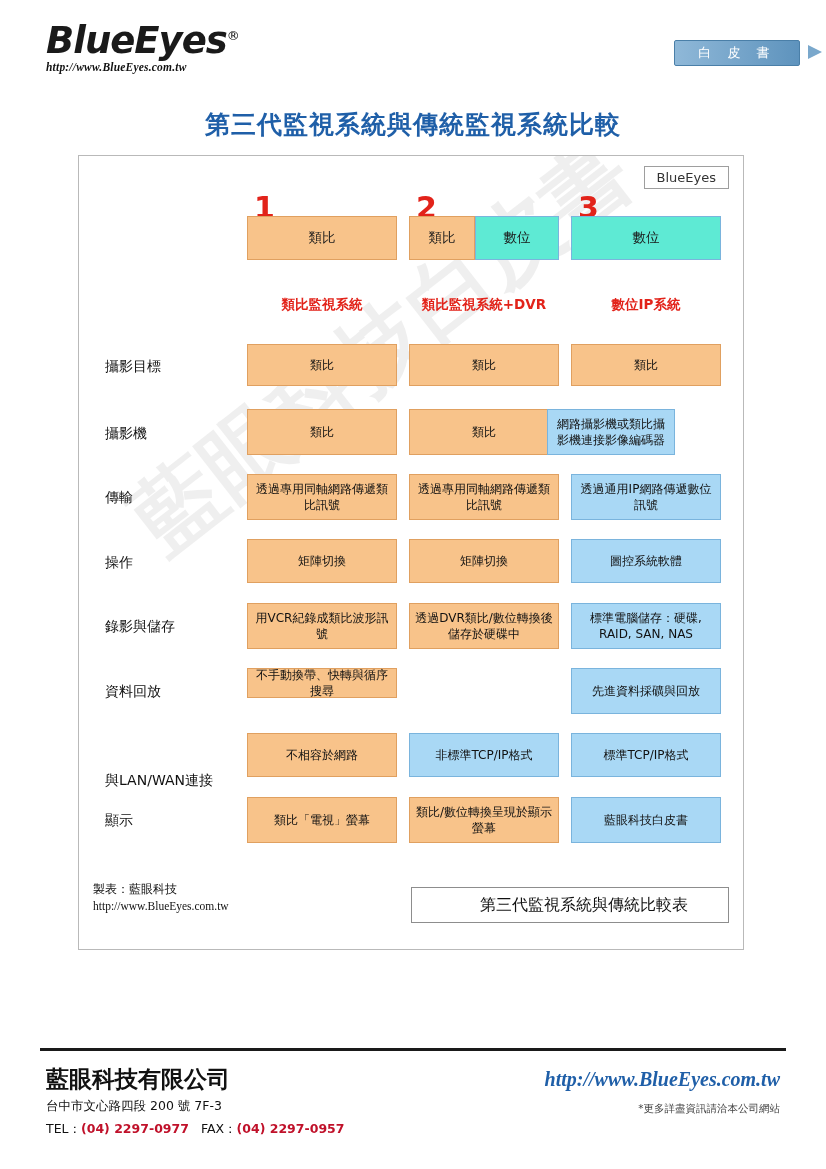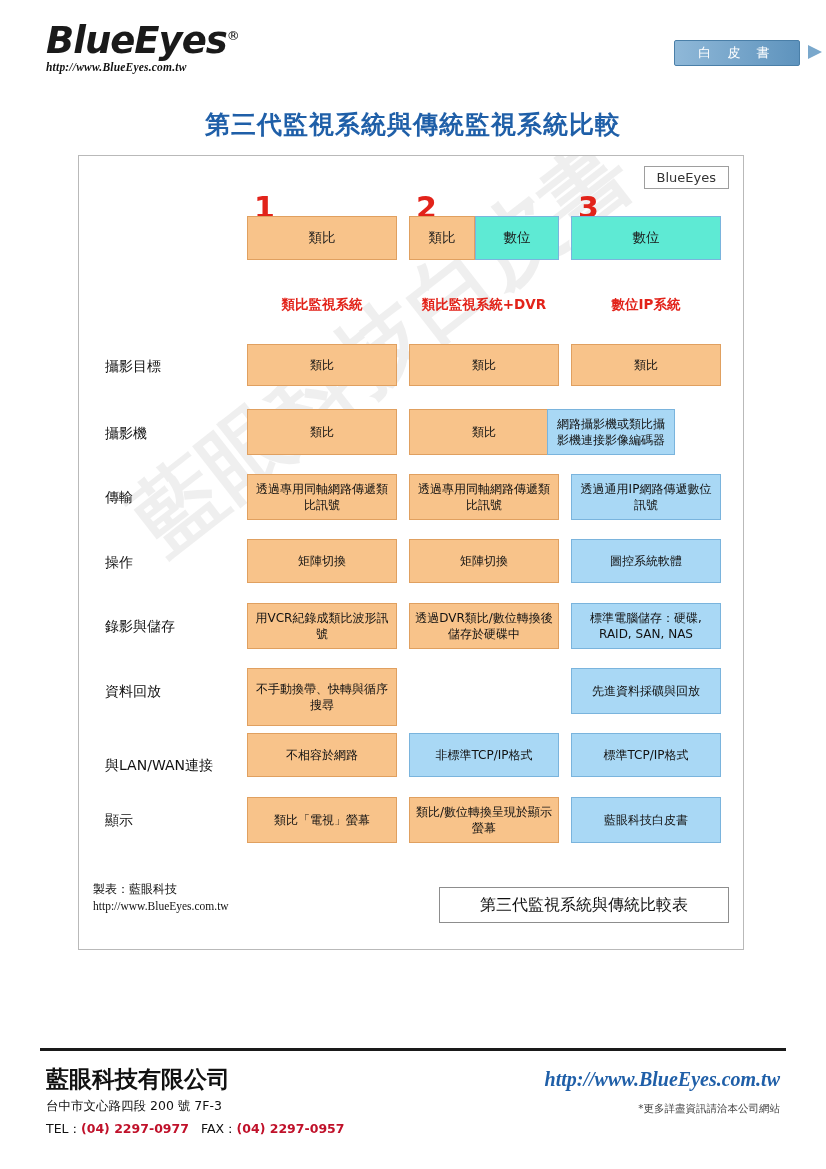--- a/index.html
+++ b/index.html
@@ -211,20 +211,21 @@
     width: 288px;
     height: 34px;
     border: 1px solid #8d8d8d;
     background: #fff;
     display: flex;
     align-items: center;
     justify-content: center;
     font-family: "DejaVu Sans", sans-serif;
     font-size: 16px;
     color: #111;
+    padding-left: 28px;
   }
 
   
   .rule {
     position: absolute;
     left: 40px;
     top: 1048px;
     width: 746px;
     height: 3px;
     background: #1a1a1a;
@@ -330,24 +331,24 @@
   <div class="cell orange" style="left:168px; top:383px; width:150px; height:44px;">矩陣切換</div>
   <div class="cell orange" style="left:330px; top:383px; width:150px; height:44px;">矩陣切換</div>
   <div class="cell blue" style="left:492px; top:383px; width:150px; height:44px;">圖控系統軟體</div>
 
   <div class="rowlabel" style="top:462px;">錄影與儲存</div>
   <div class="cell orange" style="left:168px; top:447px; width:150px; height:46px;">用VCR紀錄成類比波形訊號</div>
   <div class="cell orange" style="left:330px; top:447px; width:150px; height:46px;">透過DVR類比/數位轉換後儲存於硬碟中</div>
   <div class="cell blue" style="left:492px; top:447px; width:150px; height:46px;">標準電腦儲存：硬碟, RAID, SAN, NAS</div>
 
   <div class="rowlabel" style="top:527px;">資料回放</div>
-  <div class="cell orange" style="left:168px; top:512px; width:150px; height:58px;">不手動換帶、快轉與循序搜尋</div>
+  <div class="cell orange" style="left:168px; top:512px; width:150px; height:30px;">不手動換帶、快轉與循序搜尋</div>
   <div class="cell blue" style="left:492px; top:512px; width:150px; height:46px;">先進資料採礦與回放</div>
 
-  <div class="rowlabel" style="top:601px;">與LAN/WAN連接</div>
+  <div class="rowlabel" style="top:616px;">與LAN/WAN連接</div>
   <div class="cell orange" style="left:168px; top:577px; width:150px; height:44px;">不相容於網路</div>
   <div class="cell blue" style="left:330px; top:577px; width:150px; height:44px;">非標準TCP/IP格式</div>
   <div class="cell blue" style="left:492px; top:577px; width:150px; height:44px;">標準TCP/IP格式</div>
 
   <div class="rowlabel" style="top:656px;">顯示</div>
   <div class="cell orange" style="left:168px; top:641px; width:150px; height:46px;">類比「電視」螢幕</div>
   <div class="cell orange" style="left:330px; top:641px; width:150px; height:46px;">類比/數位轉換呈現於顯示螢幕</div>
   <div class="cell blue" style="left:492px; top:641px; width:150px; height:46px;">藍眼科技白皮書</div>
 
   <div class="footer-note">

